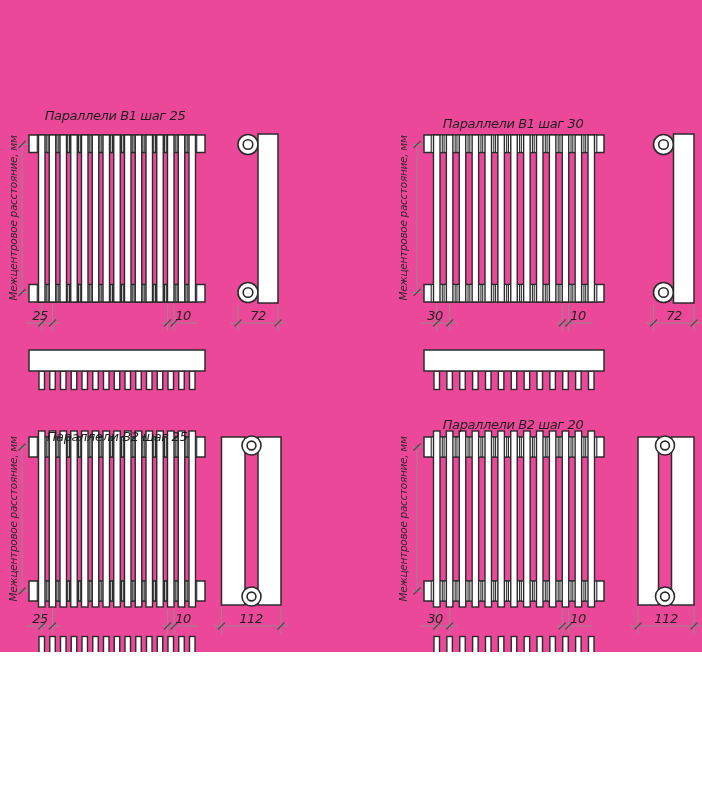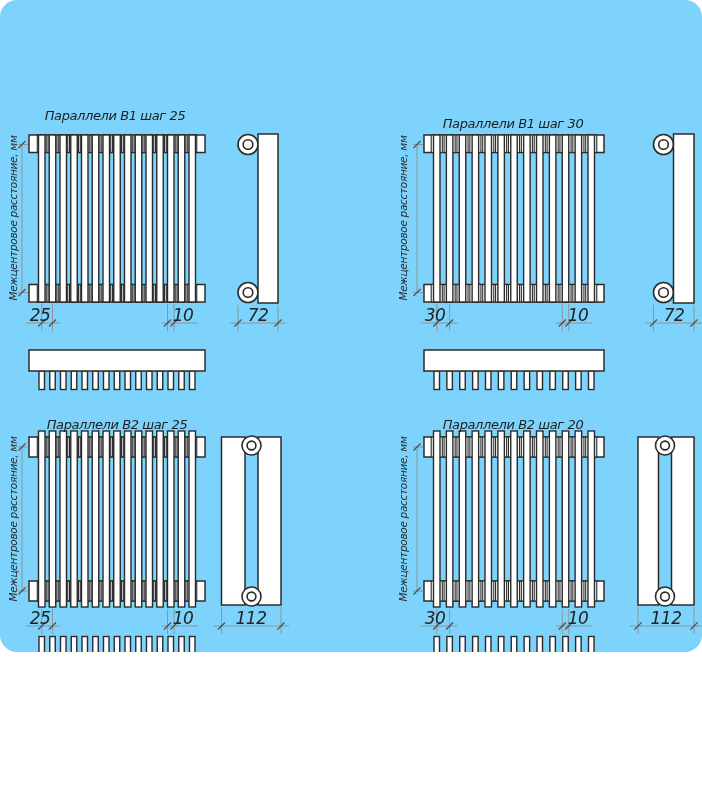--- a/index.html
+++ b/index.html
@@ -1,27 +1,27 @@
 <!DOCTYPE html>
 <html><head>
 <meta charset="utf-8">
 <style>
   html,body{margin:0;padding:0;background:#fff;}
   .canvas{
-    position:relative;width:702px;height:652px;background:#7dd3fc;
-    font-family:"DejaVu Sans",sans-serif;overflow:hidden;border-radius:17px;
+    position:relative;width:702px;height:652px;background:#ec4899;
+    font-family:"DejaVu Sans",sans-serif;overflow:hidden;
   }
   svg{position:absolute;left:0;top:0;}
   .lbl{
     position:absolute;transform:translate(-50%,-50%);
     font-style:italic;white-space:nowrap;color:#1d1d1d;line-height:1;
   }
   .title{font-size:13px;letter-spacing:-0.4px;}
   .axis{transform:translate(-50%,-50%) rotate(-90deg);font-size:10.5px;letter-spacing:-0.3px;color:#2a2a2a;}
-  .dim{font-size:17px;letter-spacing:-0.5px;color:#222;text-align:center;}
+  .dim{font-size:13px;letter-spacing:-0.5px;color:#222;text-align:center;}
   
   .main{fill:#ffffff;stroke:#2b2b2b;stroke-width:1.5;}
   .cap{fill:#ffffff;stroke:#2b2b2b;stroke-width:1.1;}
   .tube{fill:#ffffff;stroke:#2b2b2b;stroke-width:1.4;}
   .circ{fill:#ffffff;stroke:#2b2b2b;stroke-width:1.6;}
   .thin{stroke:#8f8f8f;stroke-width:0.9;fill:none;}
   .tick{stroke:#4a4a4a;stroke-width:1.1;fill:none;}
 </style>
 </head>
 <body>
@@ -442,21 +442,21 @@
   <div class="lbl dim" style="left:40px;top:315px">25</div>
   <div class="lbl dim" style="left:183px;top:315px">10</div>
   <div class="lbl dim" style="left:258px;top:315px">72</div>
 
   <div class="lbl title" style="left:513px;top:123px">Параллели В1 шаг 30</div>
   <div class="lbl axis" style="left:403px;top:218px">Межцентровое расстояние, мм</div>
   <div class="lbl dim" style="left:435px;top:315px">30</div>
   <div class="lbl dim" style="left:578px;top:315px">10</div>
   <div class="lbl dim" style="left:674px;top:315px">72</div>
 
-  <div class="lbl title" style="left:117px;top:424px">Параллели В2 шаг 25</div>
+  <div class="lbl title" style="left:117px;top:436px">Параллели В2 шаг 25</div>
   <div class="lbl axis" style="left:13px;top:519px">Межцентровое расстояние, мм</div>
   <div class="lbl dim" style="left:40px;top:618px">25</div>
   <div class="lbl dim" style="left:183px;top:618px">10</div>
   <div class="lbl dim" style="left:251px;top:618px">112</div>
 
   <div class="lbl title" style="left:513px;top:424px">Параллели В2 шаг 20</div>
   <div class="lbl axis" style="left:403px;top:519px">Межцентровое расстояние, мм</div>
   <div class="lbl dim" style="left:435px;top:618px">30</div>
   <div class="lbl dim" style="left:578px;top:618px">10</div>
   <div class="lbl dim" style="left:666px;top:618px">112</div>

